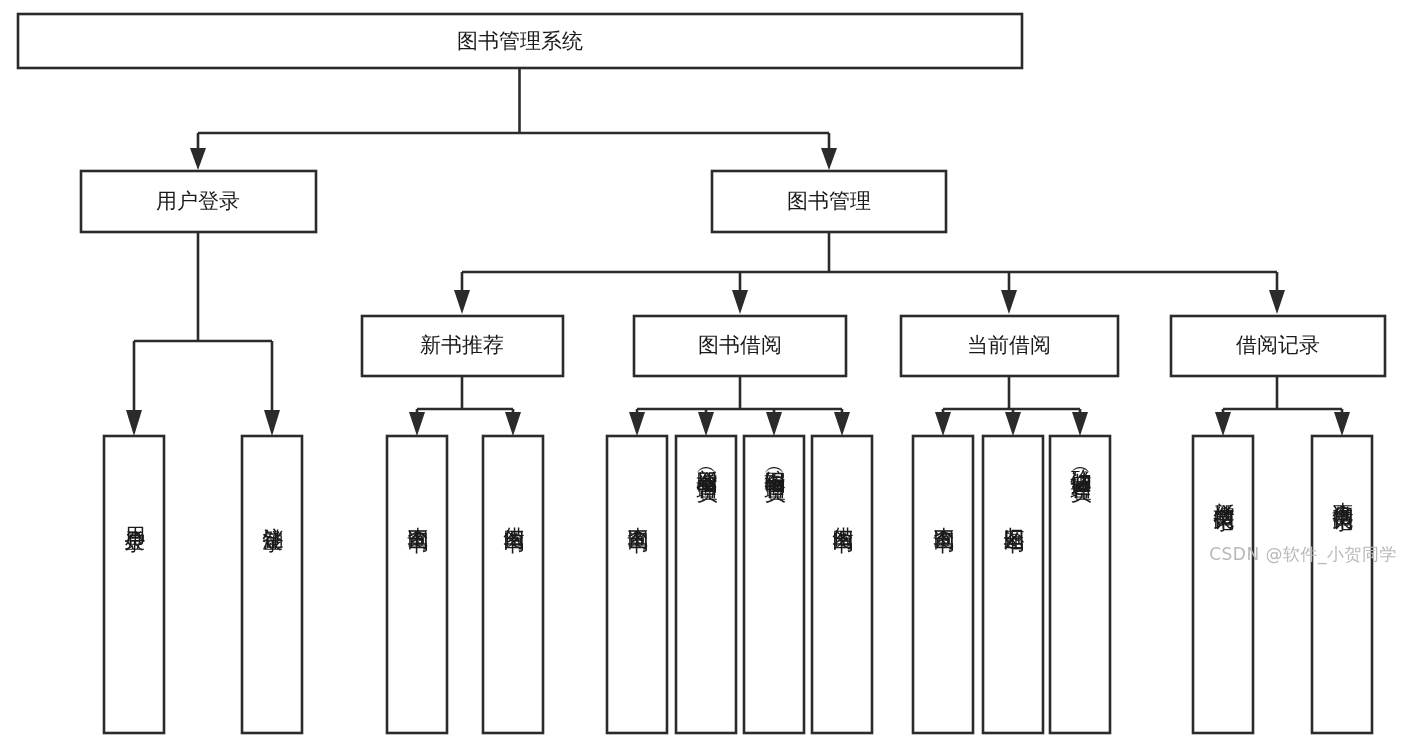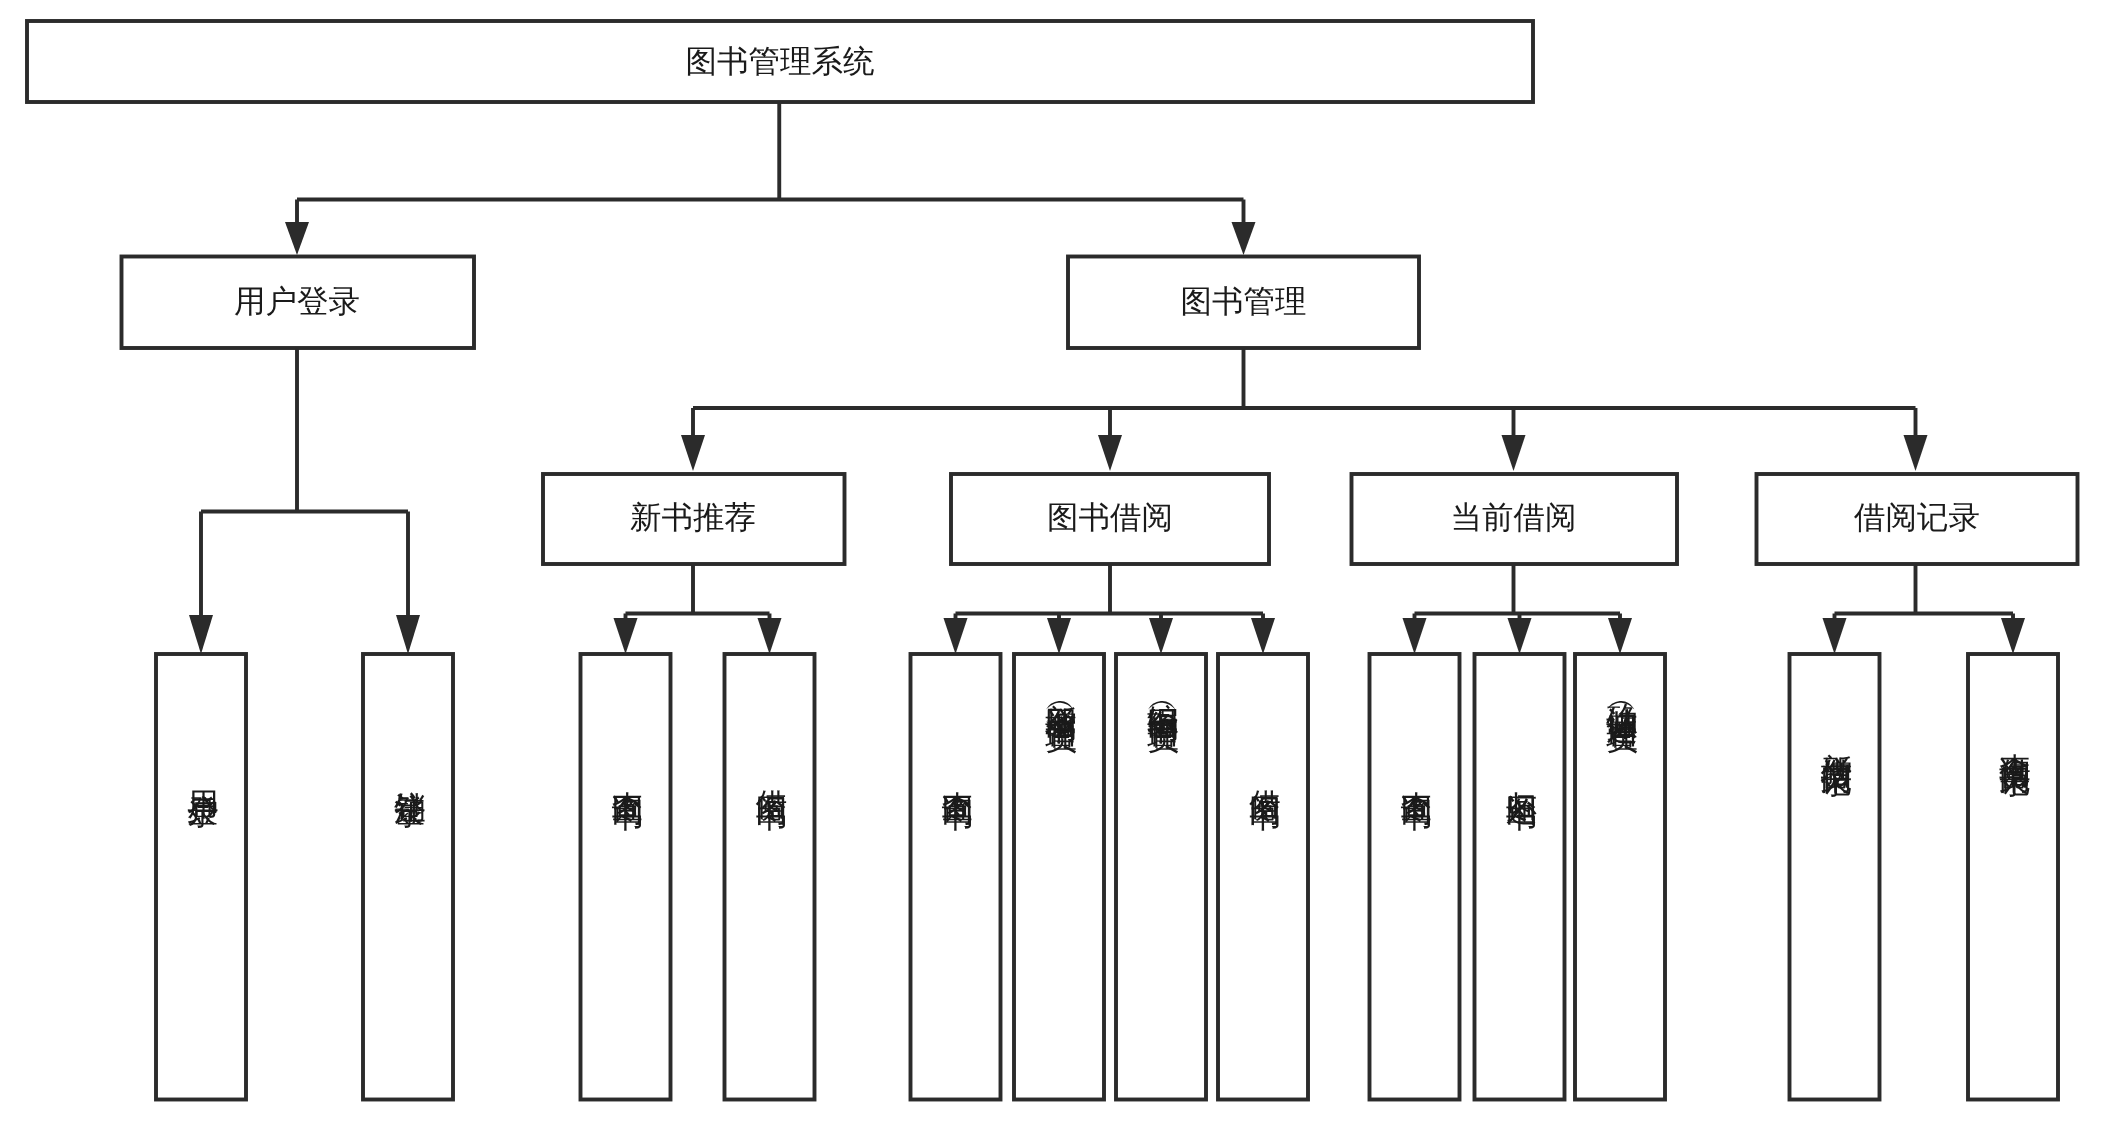--- a/index.html
+++ b/index.html
@@ -233,14 +233,15 @@
       <rect class="node-box" x="1193" y="436" width="60" height="297"></rect>
       <text class="node-label-v" x="1223" y="485">新增借阅记录</text>
     </g>
     <g>
       <rect class="node-box" x="1312" y="436" width="60" height="297"></rect>
       <text class="node-label-v" x="1342" y="485">查询借阅记录</text>
     </g>
 
   </svg>
 
+  <div class="watermark-text">CSDN @软件_小贺同学</div>
 
 </div>
 
 </body></html>

